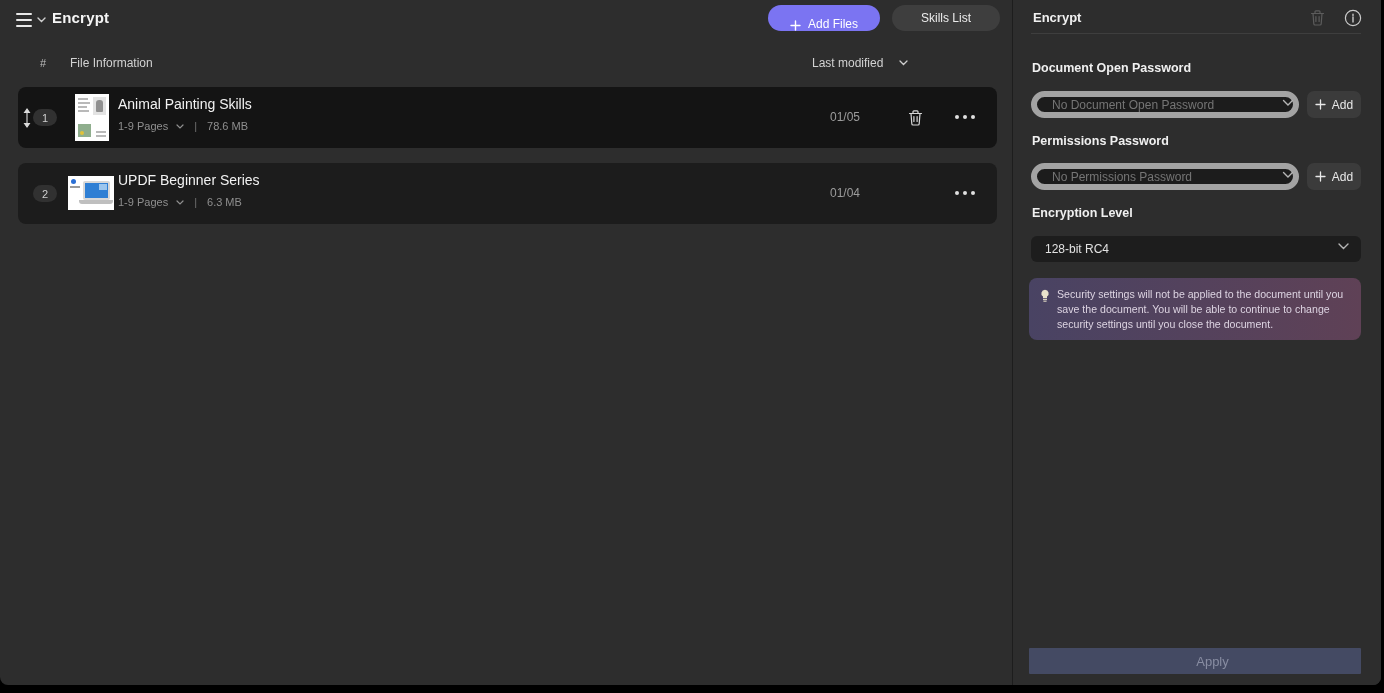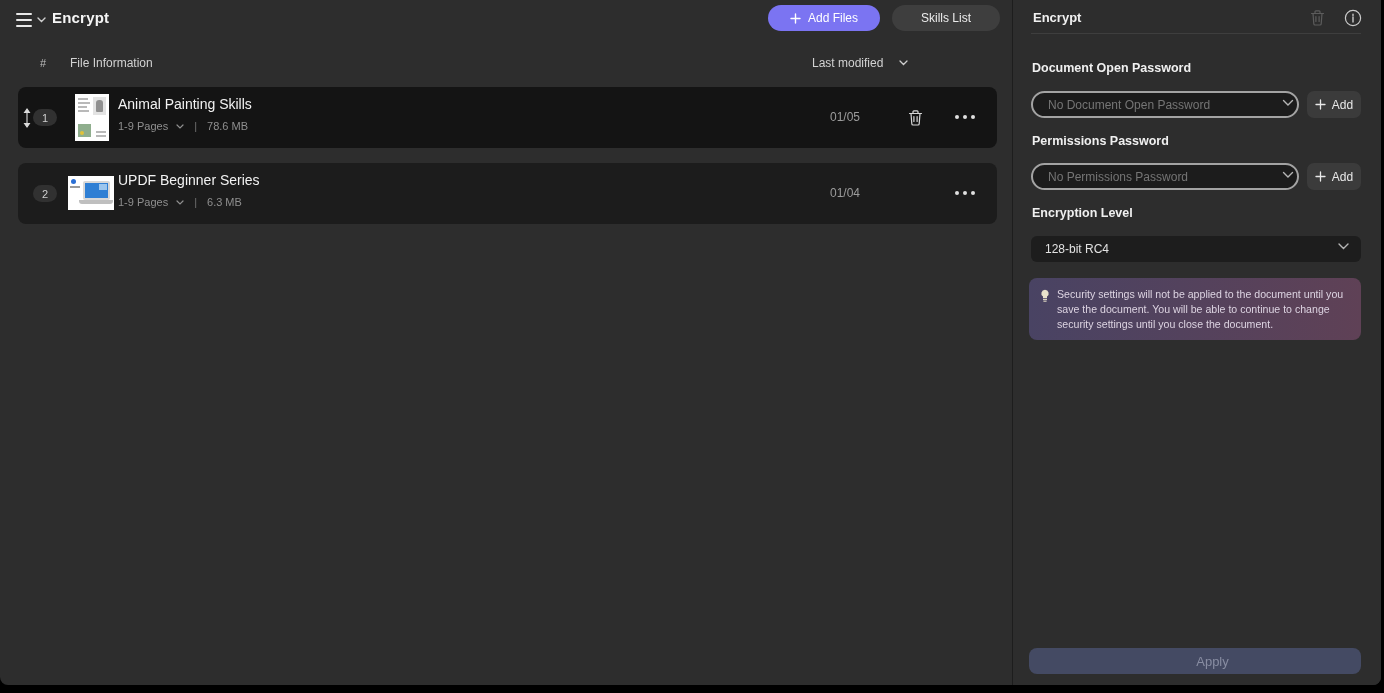--- a/index.html
+++ b/index.html
@@ -10,21 +10,21 @@
 
   
   .menu-btn { position:absolute; left:16px; top:9px; width:36px; height:22px;
               display:flex; align-items:center; gap:5px; cursor:pointer; }
   .menu-bars { display:flex; flex-direction:column; gap:4px; }
   .menu-bars i { display:block; width:16px; height:2px; background:#e8e8e8; border-radius:1px; }
   .page-title { position:absolute; left:52px; top:9px; font-size:15px; font-weight:bold;
                 color:#f5f5f5; letter-spacing:.2px; }
   .btn-addfiles { position:absolute; left:768px; top:5px; width:112px; height:26px;
                   background:#7b74f2; border:none; border-radius:14px; color:#fff;
-                  font-size:12px; font-family:inherit; display:flex; align-items:center;
+                  font-size:12px; font-family:inherit; display:flex; align-items:flex-end;
                   justify-content:center; gap:7px; cursor:pointer; }
   .btn-clearlist { position:absolute; left:892px; top:5px; width:108px; height:26px;
                    background:#3e3e3e; border:none; border-radius:14px; color:#ececec;
                    font-size:12px; font-family:inherit; cursor:pointer; }
 
   
   .col-index { position:absolute; left:40px; top:57px; font-size:11px; color:#bdbdbd; }
   .col-fileinfo { position:absolute; left:70px; top:56px; font-size:12px; color:#d2d2d2; }
   .col-modified { position:absolute; left:812px; top:56px; font-size:12px; color:#d2d2d2;
                   display:flex; align-items:center; gap:16px; cursor:pointer; }
@@ -72,40 +72,40 @@
            border-left:1px solid #1d1d1d; }
   .panel-title { position:absolute; left:20px; top:10px; font-size:13px; font-weight:bold; color:#f0f0f0; }
   .panel-trash { position:absolute; left:293px; top:7px; width:22px; height:22px; background:none;
                  border:none; color:#5c5c5c; }
   .panel-info { position:absolute; left:329px; top:7px; width:22px; height:22px; background:none;
                 border:none; color:#cbcbcb; cursor:pointer; }
   .panel-divider { position:absolute; left:18px; top:33px; width:330px; height:1px; background:#3e3e3e; }
   .field-label { position:absolute; left:19px; font-size:12.5px; font-weight:bold; color:#f0f0f0; }
   .lbl-docopen { top:61px; } .lbl-perm { top:134px; } .lbl-enc { top:206px; }
   .pw-input { position:absolute; left:18px; width:268px; height:27px; background:#1c1c1c;
-              border:2px solid #a3a3a3; border-radius:14px; color:#cfcfcf; font-size:12px;
+              border:6px solid #a3a3a3; border-radius:14px; color:#cfcfcf; font-size:12px;
               font-family:inherit; padding:0 30px 0 15px; outline:none; }
   .pw-input::placeholder { color:#757575; }
   .input-docopen { top:91px; } .input-perm { top:163px; }
   .input-chevron { position:absolute; color:#b5b5b5; pointer-events:none; }
   .chev-docopen { left:269px; top:99px; } .chev-perm { left:269px; top:171px; }
   .btn-add { position:absolute; left:294px; width:54px; height:27px; background:#3b3b3b;
              border:none; border-radius:7px; color:#e8e8e8; font-size:12px; font-family:inherit;
              display:flex; align-items:center; justify-content:center; gap:6px; cursor:pointer; }
   .add-docopen { top:91px; } .add-perm { top:163px; }
   .enc-select { position:absolute; left:18px; top:236px; width:330px; height:26px; background:#1d1d1d;
                 border-radius:6px; color:#e2e2e2; font-size:12px; display:flex; align-items:center;
                 padding:4px 14px; cursor:pointer; }
   .enc-select .input-chevron { right:12px; left:auto; top:7px; }
   .notice { position:absolute; left:16px; top:278px; width:332px; min-height:60px; border-radius:8px;
             background:linear-gradient(90deg,#494363,#5f4156); color:#ddd4e2; font-size:10.6px;
             line-height:1.4; padding:9px 8px 9px 28px; }
   .bulb { position:absolute; left:11px; top:11px; color:#e4dcc4; }
   .btn-apply { position:absolute; left:16px; bottom:11px; width:332px; height:26px; background:#444a63;
-               border:none; border-radius:8px; color:#888da2; font-size:13px; font-family:inherit;padding-left:35px; }
+               border:none; border-radius:1px; color:#888da2; font-size:13px; font-family:inherit;padding-left:35px; }
   svg { display:block; }
 </style>
 </head>
 <body>
 
 <div class="window">
 
   <div class="menu-btn">
     <span class="menu-bars">
         <i></i>

